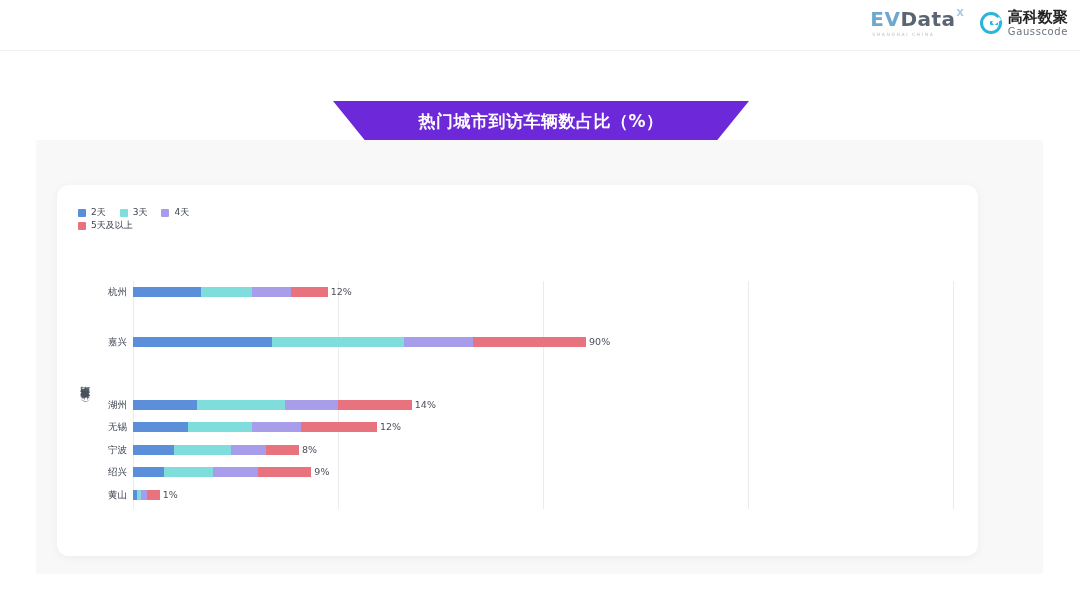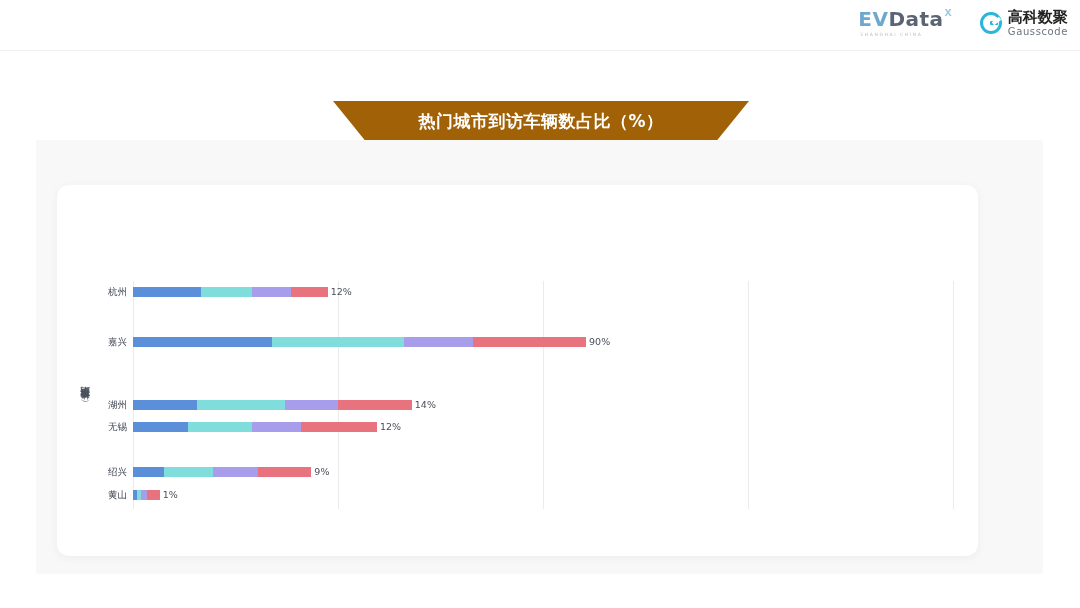--- a/index.html
+++ b/index.html
@@ -13,21 +13,21 @@
   }
 
   
   #header {
     position: absolute; left: 0; top: 0; width: 1080px; height: 51px;
     background: #ffffff;
     border-bottom: 1px solid #f0f0f2;
   }
   #brand-logos {
     position: absolute; right: 12px; top: 9px;
-    display: flex; align-items: center; gap: 28px;
+    display: flex; align-items: center; gap: 16px;
   }
   
   .evdata-logo { display: flex; flex-direction: column; align-items: flex-start; }
   .evdata-row { display: flex; align-items: flex-start; }
   .evdata-word {
     font-family: "DejaVu Sans", sans-serif;
     font-size: 20px; font-weight: 700; letter-spacing: .5px;
     color: #5a6472; line-height: 1;
   }
   .evdata-word .ev { color: #6fa8cf; }
@@ -64,21 +64,21 @@
   }
   .gauss-en {
     font-size: 10px; color: #6b7480; letter-spacing: .6px; margin-top: 2px;
     font-family: "DejaVu Sans", sans-serif;
   }
 
   
   #title-banner {
     position: absolute; left: 333px; top: 101px;
     width: 416px; height: 41px;
-    background: #a16207;
+    background: #6d28d9;
     color: #ffffff;
     display: flex; align-items: center; justify-content: center;
     font-size: 17px; font-weight: 700; letter-spacing: .5px;
     clip-path: polygon(0 0, 100% 0, 92% 100%, 8% 100%);
     font-family: "DejaVu Sans", sans-serif;
   }
 
   
   #outer-panel {
     position: absolute; left: 36px; top: 140px;
@@ -179,20 +179,39 @@
 
   </div>
 </div>
 
 <div id="title-banner">热门城市到访车辆数占比（%）</div>
 
 <div id="outer-panel"></div>
 
 <div id="chart-card">
 
+  <div id="legend">
+      <div class="legend-item">
+        <span class="legend-swatch" style="background: rgb(91, 143, 217);"></span>
+        <span class="legend-label">2天</span>
+      </div>
+      <div class="legend-item">
+        <span class="legend-swatch" style="background: rgb(127, 221, 219);"></span>
+        <span class="legend-label">3天</span>
+      </div>
+      <div class="legend-item">
+        <span class="legend-swatch" style="background: rgb(167, 157, 234);"></span>
+        <span class="legend-label">4天</span>
+      </div>
+      <div class="legend-break"></div>
+      <div class="legend-item">
+        <span class="legend-swatch" style="background: rgb(232, 115, 127);"></span>
+        <span class="legend-label">5天及以上</span>
+      </div>
+    </div>
 
   <div id="plot">
     <div id="y-axis-title">热度城市排名（从上到下）</div>
     <div id="grid-layer">
         <div class="gridline" style="left: 281px;"></div>
         <div class="gridline" style="left: 486px;"></div>
         <div class="gridline" style="left: 691px;"></div>
         <div class="gridline" style="left: 896px;"></div>
       </div>
     <div id="axis-baseline"></div>
@@ -229,20 +248,30 @@
       <div class="bar-row" style="top: 231px; width: 921px;">
         <div class="cat-label">无锡</div>
         <div class="bar-track">
           <div class="seg" style="width: 55.35px; background: rgb(91, 143, 217);"></div>
           <div class="seg" style="width: 63.55px; background: rgb(127, 221, 219);"></div>
           <div class="seg" style="width: 49.2px; background: rgb(167, 157, 234);"></div>
           <div class="seg" style="width: 75.85px; background: rgb(232, 115, 127);"></div>
         </div>
         <div class="bar-value" style="left: 322.95px;">12%</div>
       </div>
+      <div class="bar-row" style="top: 253.5px; width: 921px;">
+        <div class="cat-label">宁波</div>
+        <div class="bar-track">
+          <div class="seg" style="width: 41px; background: rgb(91, 143, 217);"></div>
+          <div class="seg" style="width: 57.4px; background: rgb(127, 221, 219);"></div>
+          <div class="seg" style="width: 34.85px; background: rgb(167, 157, 234);"></div>
+          <div class="seg" style="width: 32.8px; background: rgb(232, 115, 127);"></div>
+        </div>
+        <div class="bar-value" style="left: 245.05px;">8%</div>
+      </div>
       <div class="bar-row" style="top: 276px; width: 921px;">
         <div class="cat-label">绍兴</div>
         <div class="bar-track">
           <div class="seg" style="width: 30.75px; background: rgb(91, 143, 217);"></div>
           <div class="seg" style="width: 49.2px; background: rgb(127, 221, 219);"></div>
           <div class="seg" style="width: 45.1px; background: rgb(167, 157, 234);"></div>
           <div class="seg" style="width: 53.3px; background: rgb(232, 115, 127);"></div>
         </div>
         <div class="bar-value" style="left: 257.35px;">9%</div>
       </div>

